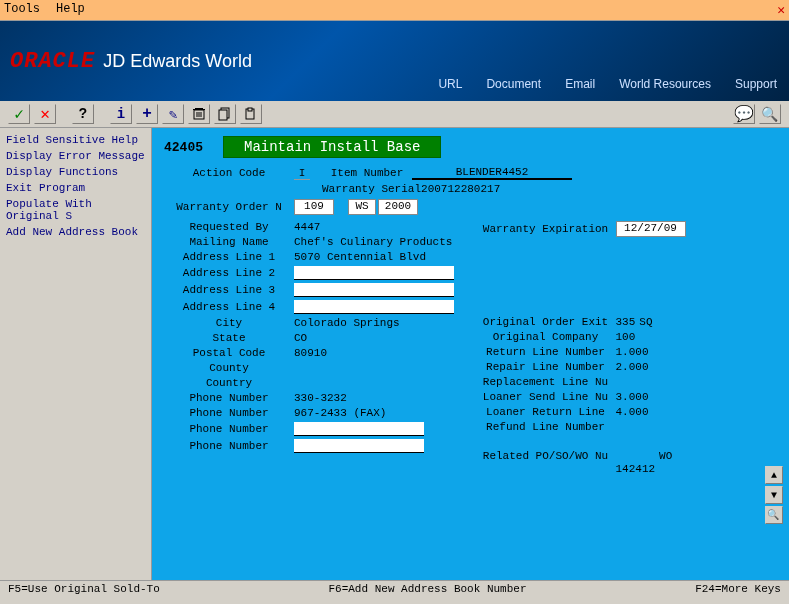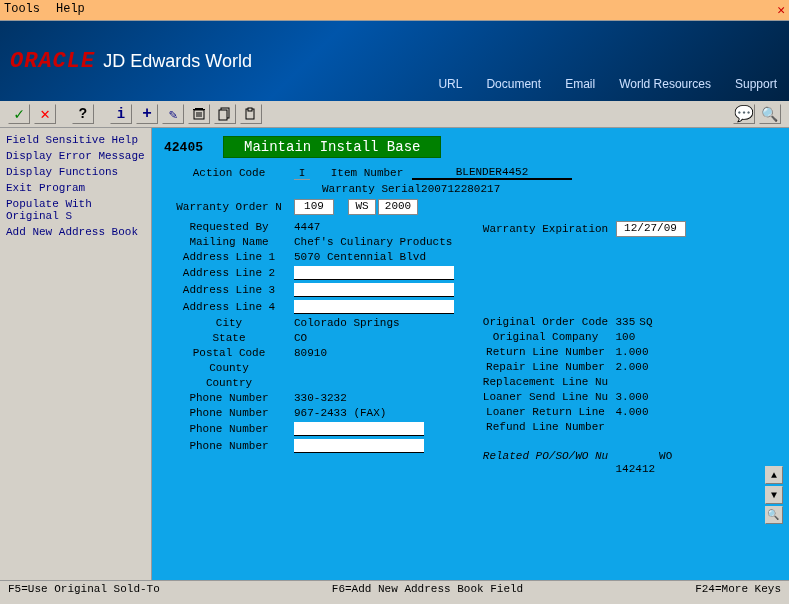--- a/index.html
+++ b/index.html
@@ -242,21 +242,21 @@
           <span class="label" style="min-width:140px;">Warranty Expiration</span>
           <span class="field-box" style="width:70px;">12/27/09</span>
         </div>
 
         <div class="form-row" style="height:16px;"></div>
         <div class="form-row" style="height:16px;"></div>
         <div class="form-row" style="height:16px;"></div>
         <div class="form-row" style="height:16px;"></div>
 
         <div class="form-row">
-          <span class="label" style="min-width:140px;">Original Order Code</span>
+          <span class="label" style="min-width:140px;">Original Order Exit</span>
           <span class="field-value" style="margin-right:4px;">335</span>
           <span class="field-value">SQ</span>
         </div>
 
         <div class="form-row">
           <span class="label" style="min-width:140px;">Original Company</span>
           <span class="field-value">100</span>
         </div>
 
         <div class="form-row">
@@ -283,32 +283,32 @@
           <span class="label" style="min-width:140px;">Loaner Return Line</span>
           <span class="field-value">4.000</span>
         </div>
 
         <div class="form-row">
           <span class="label" style="min-width:140px;">Refund Line Number</span>
           <span class="field-value"></span>
         </div>
 
         <div class="form-row">
-          <span class="label" style="min-width:140px;font-style:italic;">Related PO/SO/WO Nu</span>
+          <span class="label" style="min-width:140px;">Related PO/SO/WO Nu</span>
           <span class="field-value" style="margin-right:4px;margin-top:27px;">142412</span>
           <span class="field-value">WO</span>
         </div>
 
         <div style="position:absolute; right:6px; bottom:80px; display:flex; flex-direction:column; gap:2px;">
           <div style="width:18px; height:18px; background:#d4d0c8; border:1px outset #d4d0c8; display:flex; align-items:center; justify-content:center; cursor:pointer; font-size:10px;">▲</div>
           <div style="width:18px; height:18px; background:#d4d0c8; border:1px outset #d4d0c8; display:flex; align-items:center; justify-content:center; cursor:pointer; font-size:10px;">▼</div>
           <div style="width:18px; height:18px; background:#d4d0c8; border:1px outset #d4d0c8; display:flex; align-items:center; justify-content:center; cursor:pointer; font-size:10px;">🔍</div>
         </div>
       </div>
     </div>
   </div>
 </div>
 
 <div id="statusbar">
   <span>F5=Use Original Sold-To</span>
-  <span>F6=Add New Address Book Field</span>
+  <span>F6=Add New Address Book Number</span>
   <span>F24=More Keys</span>
 </div>
 
 </body></html>

